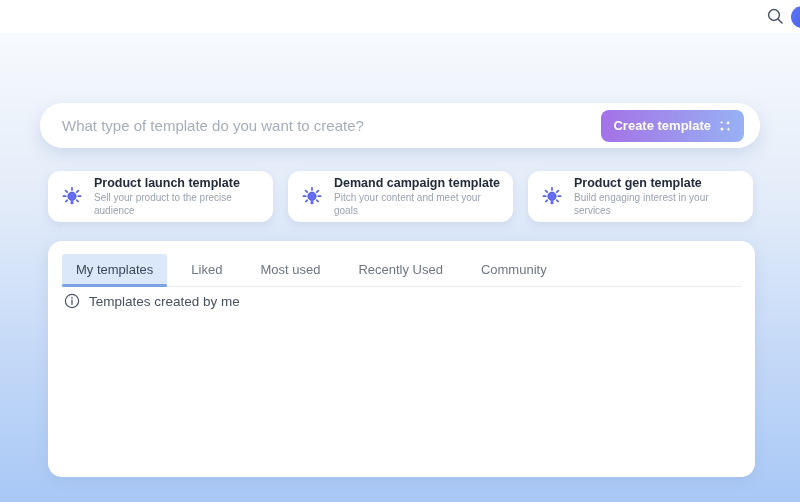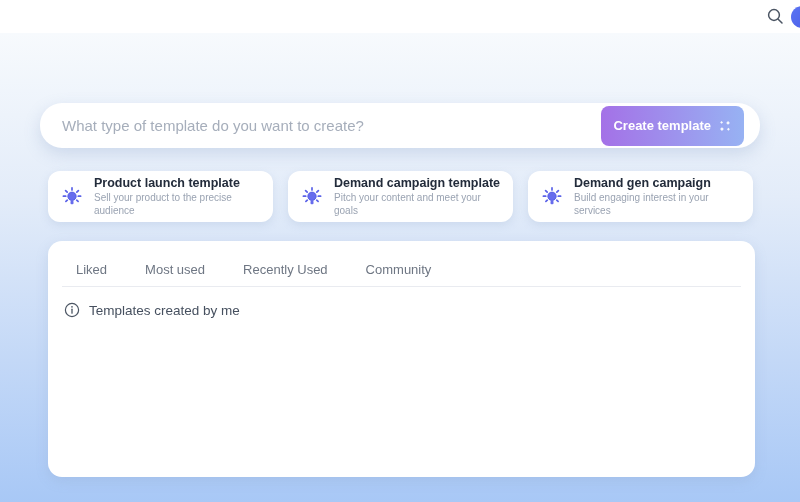--- a/index.html
+++ b/index.html
@@ -23,21 +23,21 @@
 
   
   .composer { position: absolute; left: 40px; right: 40px; top: 70px; height: 45px;
               background: #ffffff; border-radius: 22px;
               box-shadow: 0 6px 16px rgba(140, 163, 201, 0.30);
               display: flex; align-items: center; }
   .composer input { flex: 1; height: 100%; border: none; outline: none; background: transparent;
                     font-family: "Liberation Sans", sans-serif;
                     font-size: 15px; color: #374151; padding: 0 12px 0 22px; }
   .composer input::placeholder { color: #a6aebb; }
-  .create-btn { margin-right: 16px; height: 40px; padding: 0 12px; flex: none;
+  .create-btn { margin-right: 16px; height: 32px; padding: 0 12px; flex: none;
                 border: none; border-radius: 8px; cursor: pointer;
                 background: linear-gradient(90deg, #a471e7 0%, #97b2f3 100%);
                 color: #ffffff; font-family: "Liberation Sans", sans-serif;
                 font-size: 13px; font-weight: bold;
                 display: flex; align-items: center; gap: 7px; text-align: right; }
 
   
   .cards { position: absolute; left: 48px; right: 47px; top: 138px; display: flex; gap: 15px; }
   .card { flex: 1; height: 51px; background: #ffffff; border-radius: 12px;
           box-shadow: 0 3px 9px rgba(140, 163, 201, 0.22);
@@ -50,21 +50,21 @@
   
   .panel { position: absolute; left: 48px; right: 45px; top: 208px; bottom: 25px;
            background: #ffffff; border-radius: 14px;
            box-shadow: 0 4px 12px rgba(140, 163, 201, 0.25); }
   .tabs-row { display: flex; gap: 10px; margin: 13px 14px 0 14px; border-bottom: 1px solid #e9ebf0; }
   .tab { position: relative; padding: 8px 14px 9px; font-size: 13px; color: #6e7683; cursor: pointer;
          border-radius: 3px 3px 0 0; white-space: nowrap; }
   .tab.active { background: #dbe8fa; color: #3d4656; }
   .tab.active::after { content: ""; position: absolute; left: 0; right: 0; bottom: -1px; height: 3px;
                        background: #79a3e3; border-radius: 2px; }
-  .empty-row { display: flex; align-items: center; gap: 9px; margin: 15px 16px; color: #46505f; font-size: 13.5px; }
+  .empty-row { display: flex; align-items: center; gap: 9px; margin: 6px 16px; color: #46505f; font-size: 13.5px; }
   .empty-row svg { flex: none; }
 </style>
 </head>
 <body>
 
 <div class="topbar">
   <button class="search-btn" title="">
     <svg width="18" height="18" viewBox="0 0 18 18" fill="none">
       <circle cx="8" cy="8" r="5.4" stroke="#4b5563" stroke-width="1.5"></circle>
       <line x1="12.2" y1="12.2" x2="16" y2="16" stroke="#4b5563" stroke-width="1.5" stroke-linecap="round"></line>
@@ -146,29 +146,30 @@
             <line x1="3.4" y1="11.2" x2="5.7" y2="11.2"></line>
             <line x1="20.6" y1="11.2" x2="18.3" y2="11.2"></line>
             <line x1="5.9" y1="16.4" x2="7.3" y2="15.2"></line>
             <line x1="18.1" y1="16.4" x2="16.7" y2="15.2"></line>
           </g>
           <circle cx="12" cy="11.3" r="4.2" fill="#666ced" stroke="#4d55e6" stroke-width="0.8"></circle>
           <rect x="10.5" y="15.8" width="3" height="3.4" rx="1" fill="#666ced"></rect>
         </svg>
       </span>
       <span class="card-text">
-        <span class="card-title">Demand gen campaign</span>
+        <span class="card-title">Product gen template</span>
         <span class="card-sub">Build engaging interest in your services</span>
       </span>
     </div>
 
   </div>
 
   <div class="panel">
     <div class="tabs-row">
+      <span class="tab active">My templates</span>
       <span class="tab">Liked</span>
       <span class="tab">Most used</span>
       <span class="tab">Recently Used</span>
       <span class="tab">Community</span>
     </div>
 
     <div class="empty-row">
       <svg width="16" height="16" viewBox="0 0 16 16" fill="none">
         <circle cx="8" cy="8" r="6.6" stroke="#4b5563" stroke-width="1.2"></circle>
         <line x1="8" y1="7.2" x2="8" y2="11.2" stroke="#4b5563" stroke-width="1.3" stroke-linecap="round"></line>

